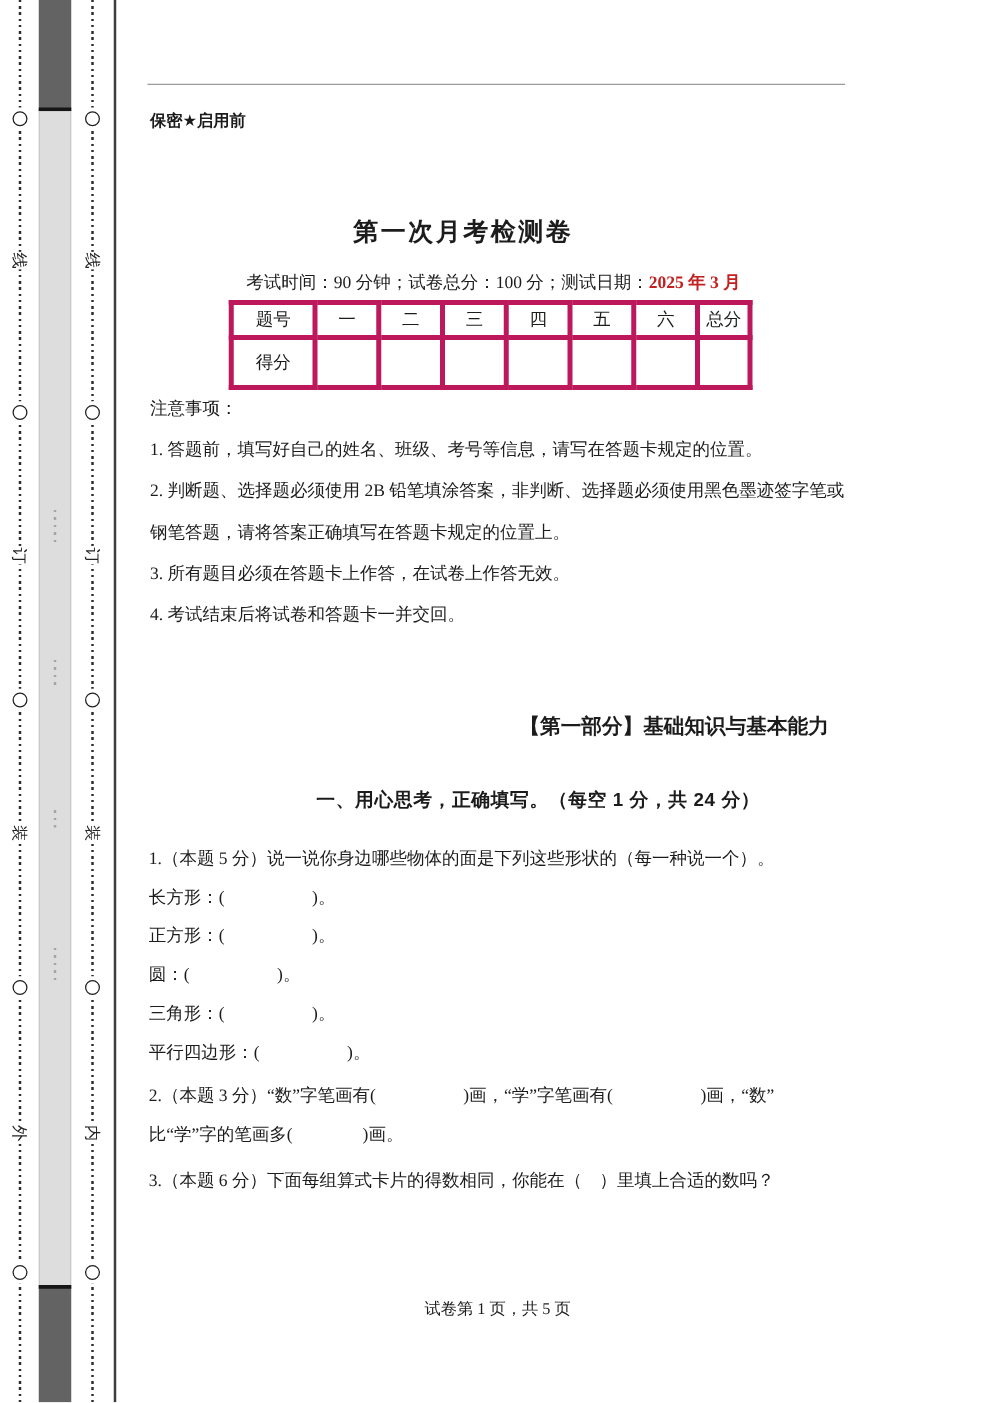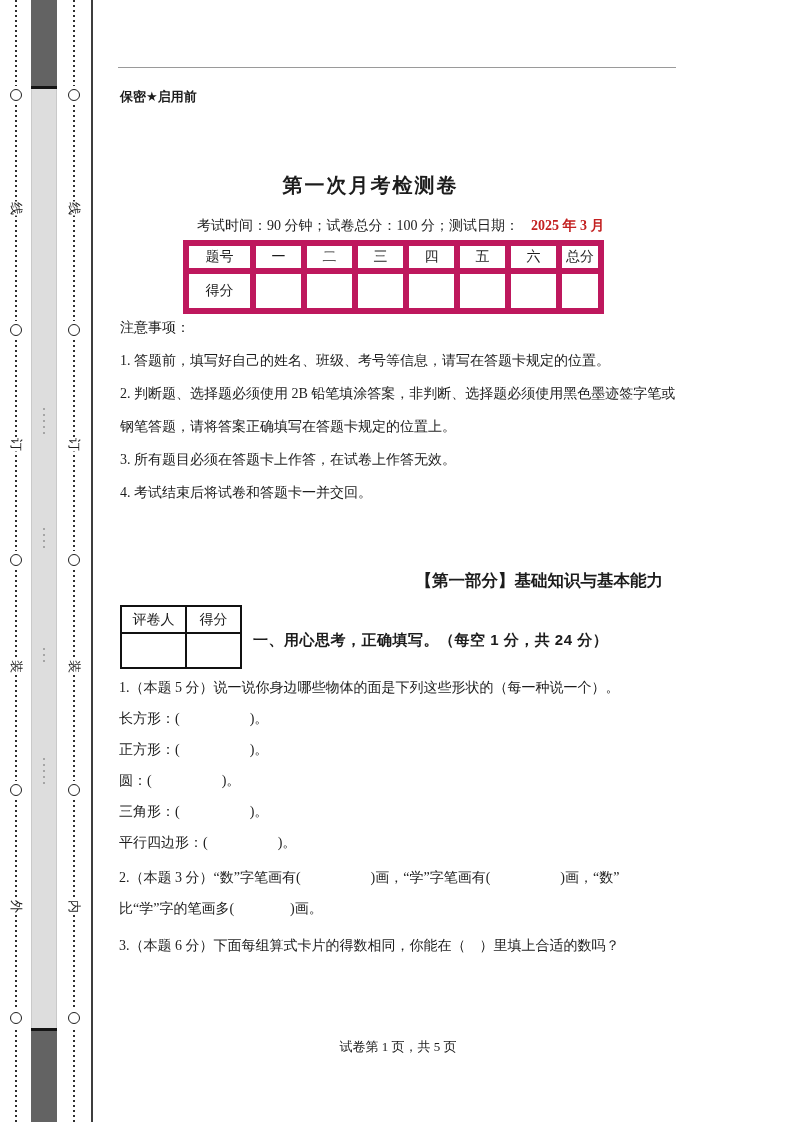--- a/index.html
+++ b/index.html
@@ -43,25 +43,25 @@
   .content { position:absolute; left:118px; top:0; width:560px; height:1122px; }
   .top-divider { position:absolute; top:67px; left:0; width:558px; height:1px; background:#9a9a9a; }
 
   .heiti { font-family:"Liberation Sans","DejaVu Sans",sans-serif; font-weight:bold; }
 
   .confidential { position:absolute; top:88px; left:2px; font-size:13px; }
   .exam-title    { position:absolute; top:118px; left:0; width:505px; text-align:center; font-size:21px; letter-spacing:1px; }
   .exam-subtitle { position:absolute; top:172px; left:0; width:505px; text-align:center; font-size:20px; letter-spacing:2px; }
 
   .exam-info { position:absolute; top:217px; left:79px; font-size:14px; white-space:nowrap; }
-  .exam-date { color:#c32020; font-weight:bold;margin-left:12px; }
+  .exam-date { color:#c32020; font-weight:bold; }
 
   table { border-collapse:collapse; }
   .score-table { position:absolute; top:240px; left:65px; font-size:14px; }
-  .score-table td { border:6px solid #be185d; text-align:center; vertical-align:middle; }
+  .score-table td { border:4px solid #be185d; text-align:center; vertical-align:middle; }
   .score-table .r1 td { height:28px; }
   .score-table .r2 td { height:40px; }
   .c0 { width:67px; } .cq { width:51px; } .c7 { width:42px; }
 
   .notes { position:absolute; top:311px; left:2px; width:557px; font-size:14px; line-height:33px; }
   .notes p { margin:0; }
   .note-red { color:#e03434; font-weight:bold; }
 
   .part-heading { position:absolute; top:570px; left:0; width:545px; text-align:right; font-size:16.5px; }
 
@@ -179,32 +179,20 @@
     <div class="notes">
       <p>注意事项：</p>
       <p>1. 答题前，填写好自己的姓名、班级、考号等信息，请写在答题卡规定的位置。</p>
       <p>2. 判断题、选择题必须使用 2B 铅笔填涂答案，非判断、选择题必须使用黑色墨迹签字笔或钢笔答题，请将答案正确填写在答题卡规定的位置上。</p>
       <p>3. 所有题目必须在答题卡上作答，在试卷上作答无效。</p>
       <p>4. 考试结束后将试卷和答题卡一并交回。</p>
     </div>
 
     <div class="part-heading heiti">【第一部分】基础知识与基本能力</div>
 
-    <table class="grader-table">
-      <tbody>
-          <tr class="g1">
-        <td class="gc0">评卷人</td>
-        <td class="gc1">得分</td>
-      </tr>
-      <tr class="g2">
-        <td class="gc0"></td>
-        <td class="gc1"></td>
-      </tr>
-    </tbody>
-      </table>
 
     <div class="section1-heading heiti">一、用心思考，正确填写。（每空 1 分，共 24 分）</div>
 
     <div class="questions">
       <p>1.（本题 5 分）说一说你身边哪些物体的面是下列这些形状的（每一种说一个）。</p>
       <p>长方形：(　　　　　)。</p>
       <p>正方形：(　　　　　)。</p>
       <p>圆：(　　　　　)。</p>
       <p>三角形：(　　　　　)。</p>
       <p>平行四边形：(　　　　　)。</p>

